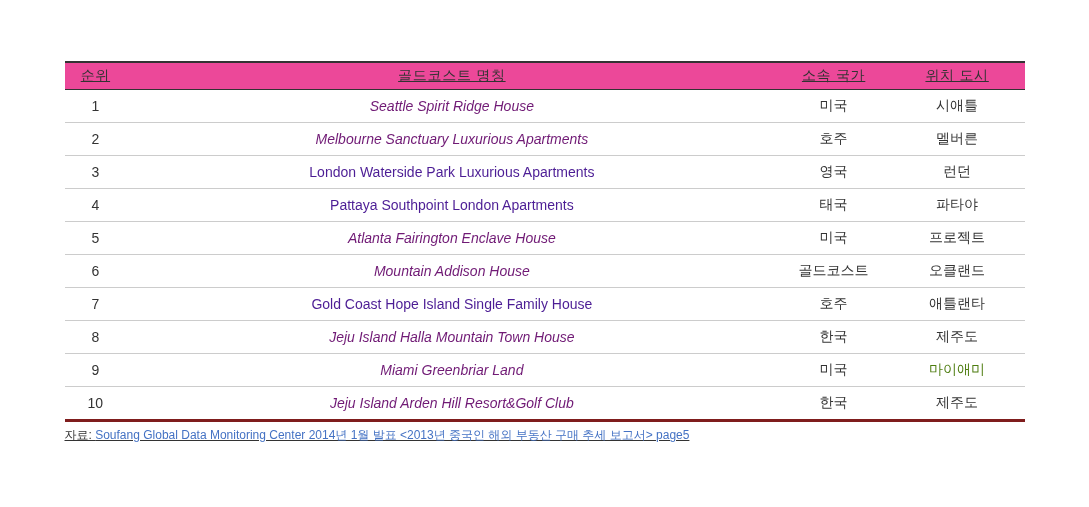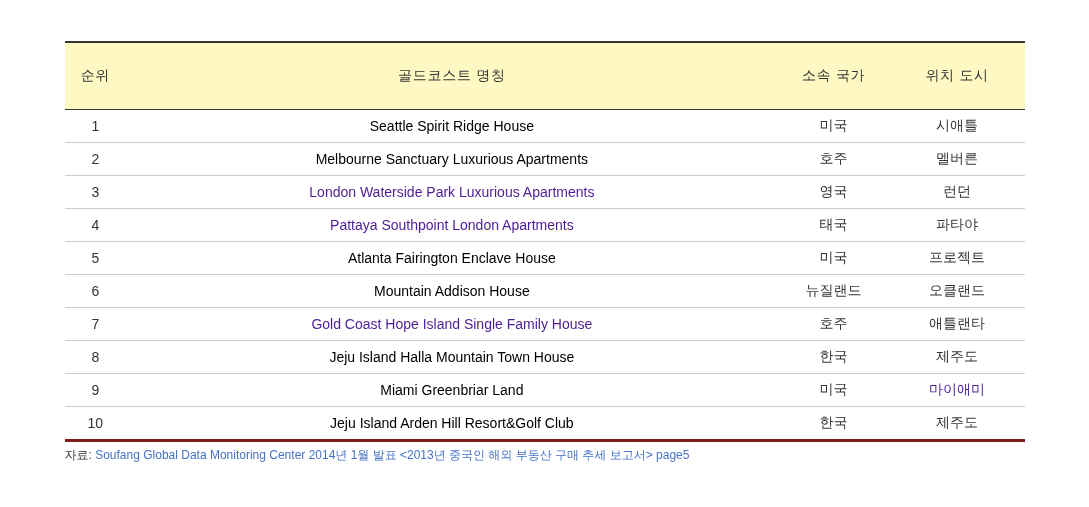--- a/index.html
+++ b/index.html
@@ -25,26 +25,27 @@
 
     table {
       width: 100%;
       border-collapse: collapse;
       font-size: 14px;
     }
 
     thead tr th {
       border-top: 2px solid #333;
       border-bottom: 1px solid #333;
-      padding: 24px 10px;
+      padding: 4px 10px;
       text-align: center;
       font-weight: normal;
       color: #333;
-      background: #fef9c3;
+      background: #ec4899;
       letter-spacing: 0.05em;
+      text-decoration: underline;
     }
 
     tbody tr td {
       border-bottom: 1px solid #ccc;
       padding: 7px 10px;
       text-align: center;
       color: #333;
     }
 
     tbody tr:last-child td {
@@ -65,32 +66,34 @@
 
     .city-col {
       width: 120px;
     }
 
     .color-orange {
       color: #4c1d95;
     }
 
     .color-blue {
-      color: #000000;
+      color: #701a75;
+      font-style: italic;
     }
 
     .color-pink {
-      color: #4c1d95;
+      color: #4d7c0f;
     }
 
     .footnote {
       margin-top: 4px;
       font-size: 12px;
       color: #333;
       line-height: 1.6;
+      text-decoration: underline;
     }
 
     .footnote .source-label {
       color: #333;
     }
 
     .footnote .source-blue {
       color: #4472c4;
     }
   </style>
@@ -134,21 +137,21 @@
         </tr>
         <tr>
           <td>5</td>
           <td class="color-blue">Atlanta  Fairington  Enclave    House</td>
           <td>미국</td>
           <td>프로젝트</td>
         </tr>
         <tr>
           <td>6</td>
           <td class="color-blue">Mountain  Addison  House</td>
-          <td>뉴질랜드</td>
+          <td>골드코스트</td>
           <td>오클랜드</td>
         </tr>
         <tr>
           <td>7</td>
           <td class="color-orange">Gold  Coast  Hope  Island    Single  Family  House</td>
           <td>호주</td>
           <td>애틀랜타</td>
         </tr>
         <tr>
           <td>8</td>

